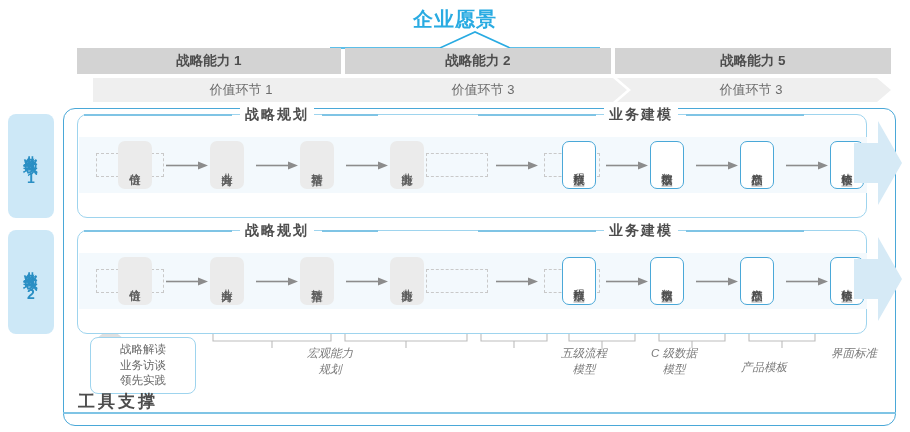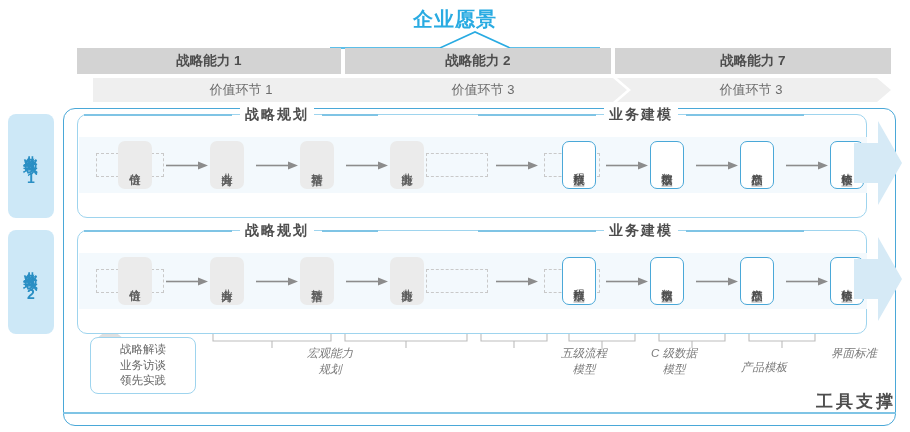--- a/index.html
+++ b/index.html
@@ -139,22 +139,22 @@
     font-style: italic;
   }
   .tool-box {
     position: absolute; left: 27px; top: -7px; width: 106px;
     border: 1.2px solid #9ed4ee; border-radius: 8px; background: #fff;
     color: #6b6b6b; font-size: 11.5px; line-height: 1.35;
     text-align: center; padding: 4px 0;
   }
 
   .tool-footer {
-    position: absolute; left: 63px; top: 390px; width: 833px;
-    text-align: right;
+    position: absolute; left: 78px; top: 390px; width: 833px;
+    text-align: left;
   }
   .tool-footer .txt {
     color: #4d4d4d; font-size: 17px; font-weight: bold; letter-spacing: 3px;
   }
   .footer-rule {
     position: absolute; left: 63px; top: 412px; width: 833px; height: 1.6px;
     background: #7fc4e5;
   }
 </style>
 </head>
@@ -165,21 +165,21 @@
 </div>
 
 <svg class="peak-svg" width="910" height="22">
   <polyline points="77,18 455,18 455,18" fill="none" stroke="#29abe2" stroke-width="1.6" style="display:none"></polyline>
   <polyline points="330,18 440,18 475,2 510,18 600,18" fill="none" stroke="#29abe2" stroke-width="1.6"></polyline>
 </svg>
 
 <div class="cap-row">
   <div class="cap-cell c1">战略能力 1</div>
   <div class="cap-cell c2">战略能力 2</div>
-  <div class="cap-cell c3">战略能力 7</div>
+  <div class="cap-cell c3">战略能力 5</div>
 </div>
 
 <div class="vc-row">
   <div class="vc-cell vc1">
     <span class="vc-label">价值环节 1</span>
   </div>
   <div class="vc-cell vc2">
     <span class="vc-label">价值环节 3</span>
   </div>
   <div class="vc-cell vc3">

